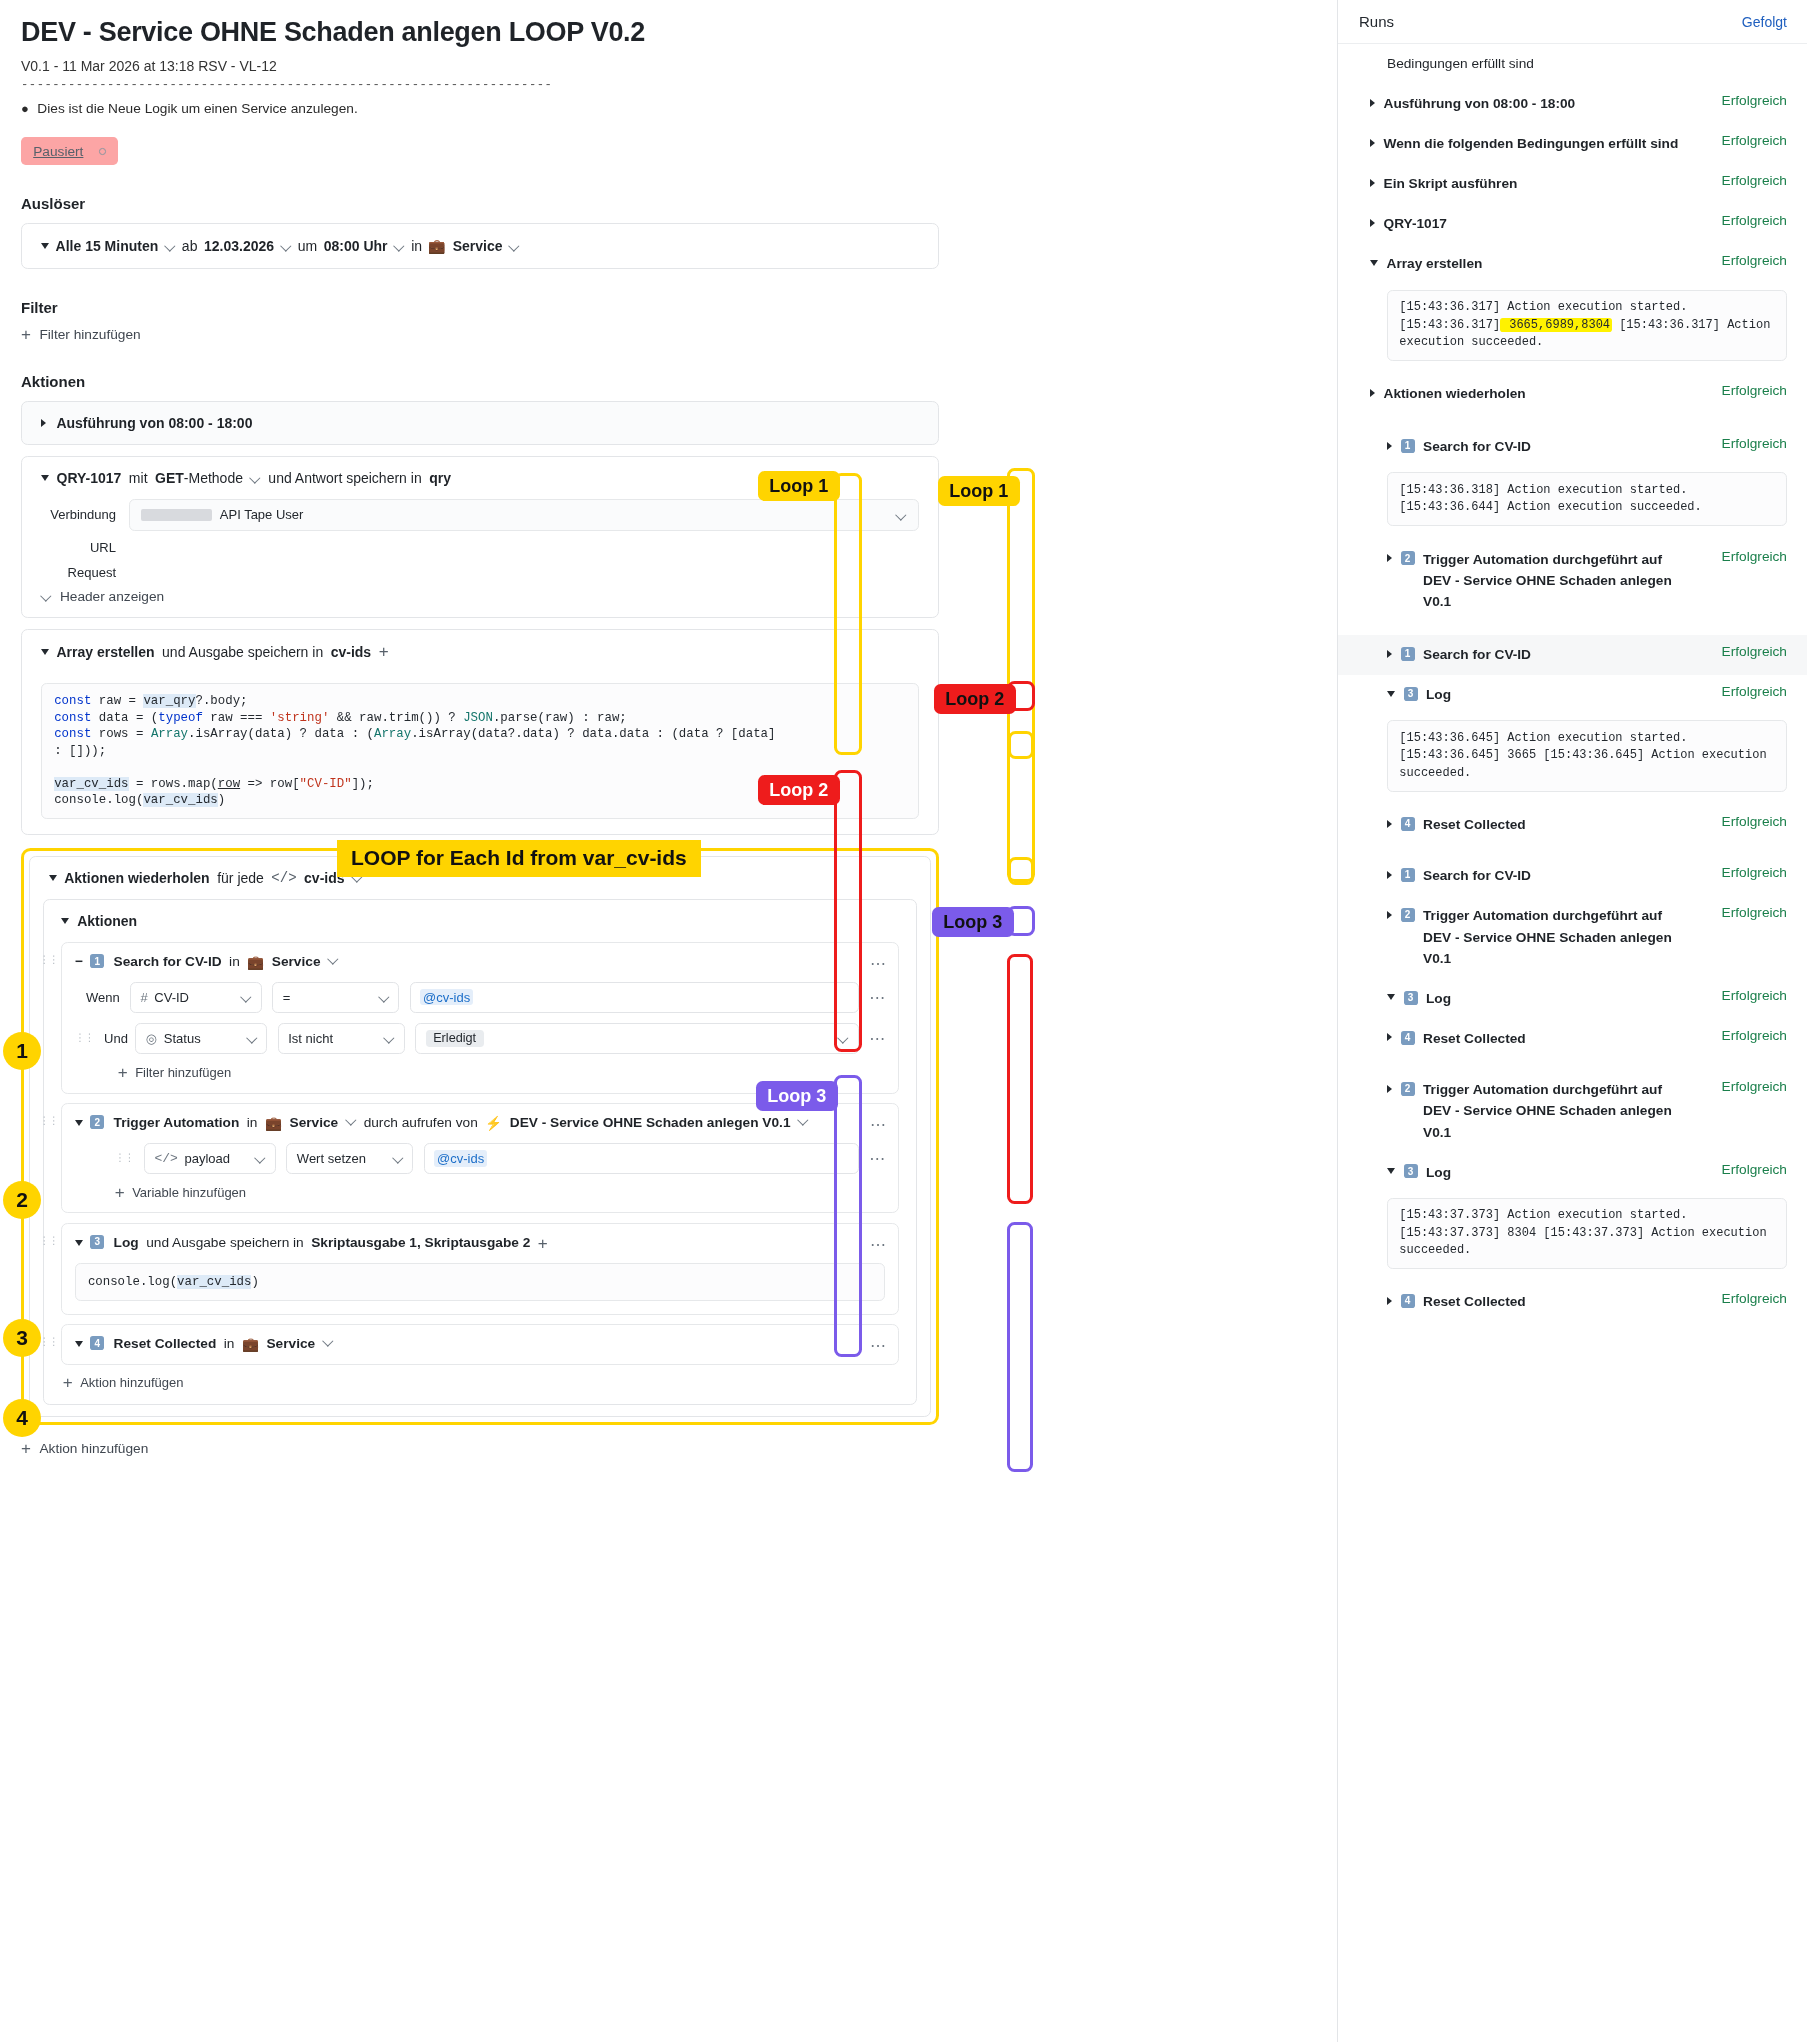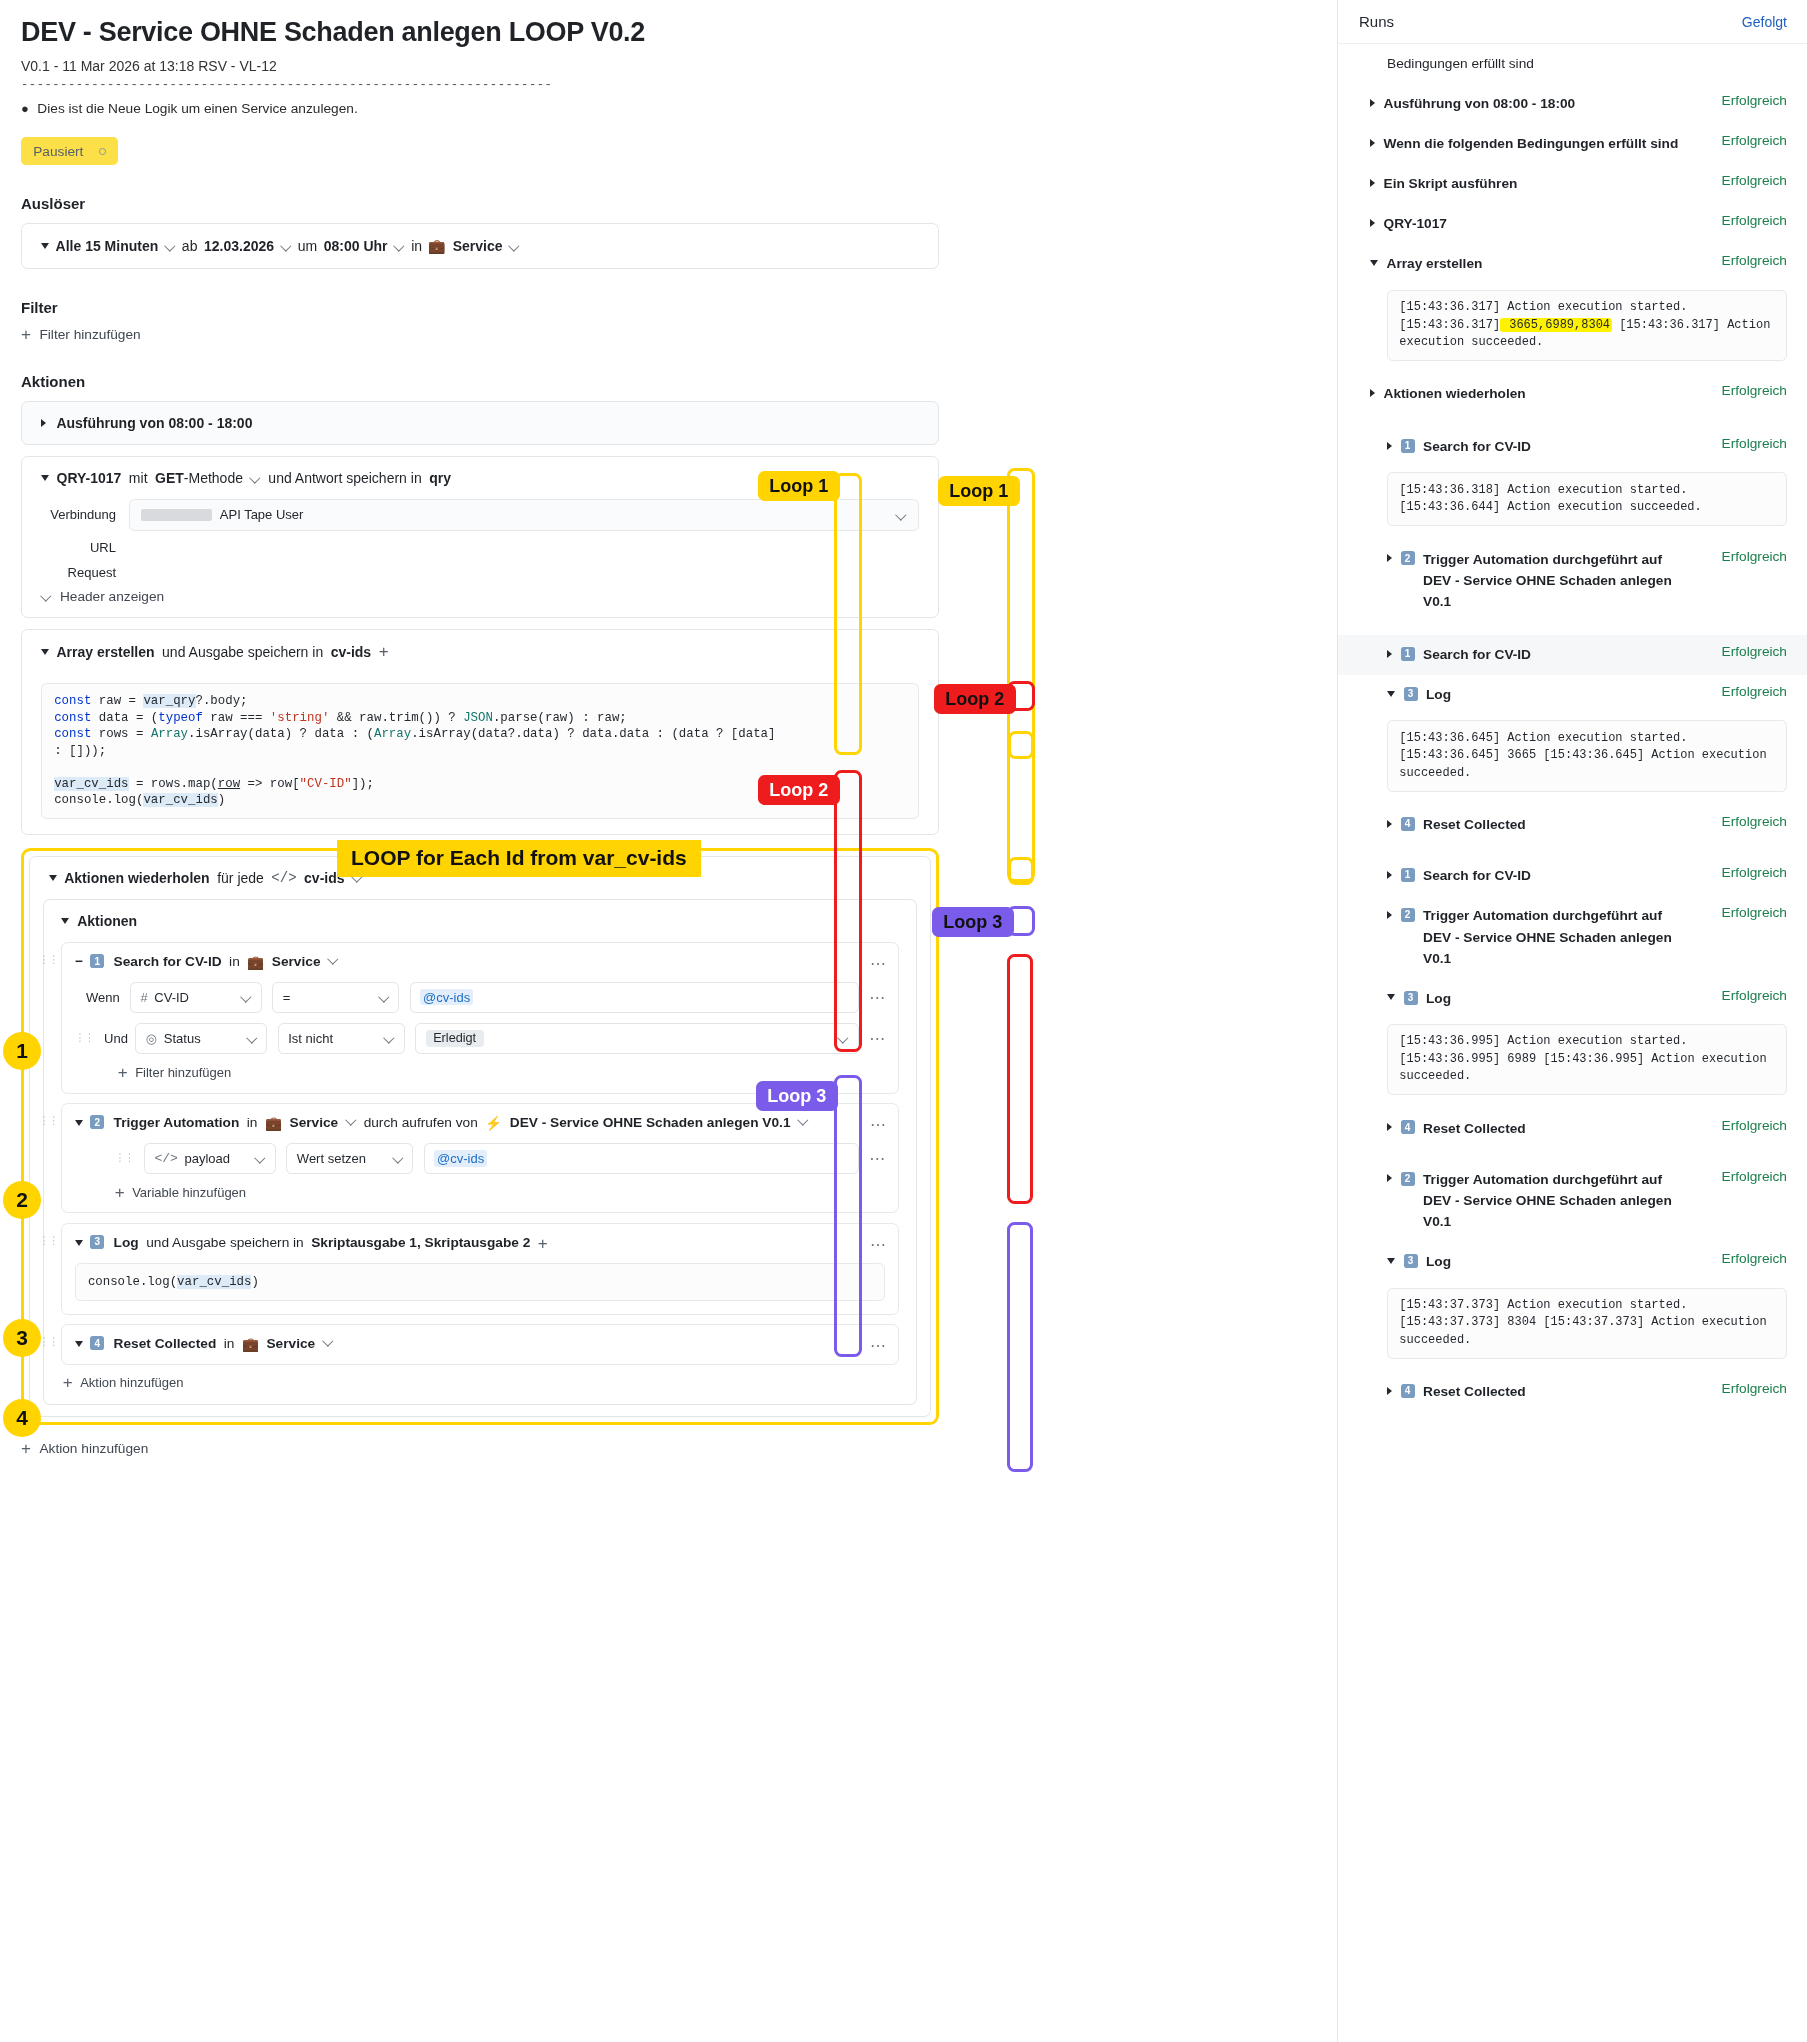--- a/index.html
+++ b/index.html
@@ -13,22 +13,22 @@
   }
   .mono { font-family: "Liberation Mono", monospace; }
 
   
   #left { position: absolute; left: 0; top: 0; width: 960px; height: 2042px; padding: 17px 21px; }
   .page-title { font-size: 27px; font-weight: bold; letter-spacing: -0.3px; color: #1f2328; }
   .subtitle { font-size: 14px; color: #333; margin-top: 10.4px; }
   .dashrule { font-family:"Liberation Mono",monospace; font-size:12.2px; color:#555; margin-top:3.8px; letter-spacing:0.5px; white-space:nowrap; overflow:hidden;}
   .bullet-row { display:flex; gap:8.5px; margin-top:8.5px; font-size:13.7px; color:#2a2a2a; }
   .bullet-dot { font-size: 13px; line-height: 1.2; }
-  .pill { display:inline-flex; align-items:center; gap:16px; background:#fde047; border-radius:4.7px;
-          padding:6.6px 12.2px; margin-top:21px; font-size:13.7px; color:#57606a; }
+  .pill { display:inline-flex; align-items:center; gap:16px; background:#fca5a5; border-radius:4.7px;
+          padding:6.6px 12.2px; margin-top:21px; font-size:13.7px; color:#57606a;text-decoration:underline; }
   .pill .circ { width:6.6px; height:6.6px; border-radius:50%; border:1.2px solid #8c959f; }
 
   .sec-h { font-size:15px; font-weight:bold; margin-top:30px; margin-bottom:10.4px; color:#1f2328;}
 
   .card { border:0.9px solid #e3e5e8; border-radius:6.6px; background:#fff; }
   .card.gray { background:#fafbfc; }
   .trigger-card { padding:14px 19px; font-size:14px; display:flex; align-items:center; gap:6.6px; flex-wrap:wrap; }
   .tri { width:0;height:0;border-left:5.6px solid #24292f;border-top:4.2px solid transparent;border-bottom:4.2px solid transparent; display:inline-block;}
   .tri.down { border-left:4.7px solid transparent;border-right:4.7px solid transparent;border-top:6.6px solid #24292f;border-bottom:0; }
   .b { font-weight:bold; }
@@ -508,23 +508,20 @@
     </div>
 
     <div class="run-row indent">
       <span class="run-label">
           <span class="run-tri down"></span>
           <span class="rbadge">3</span>
           <b>Log</b>
         </span>
       <span class="ok">Erfolgreich</span>
     </div>
-    <div class="logbox"><span>[15:43:36.995]</span><span> Action execution started.</span>
-<span>[15:43:36.995]</span><span> 6989</span>
-<span>[15:43:36.995]</span><span> Action execution succeeded.</span></div>
 
     <div class="run-row indent">
       <span class="run-label">
           <span class="run-tri"></span>
           <span class="rbadge">4</span>
           <b>Reset Collected</b>
         </span>
       <span class="ok">Erfolgreich</span>
     </div>
 

